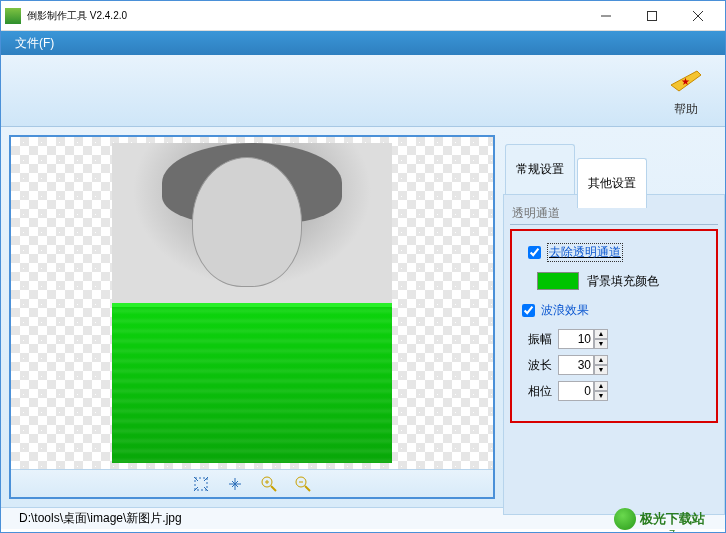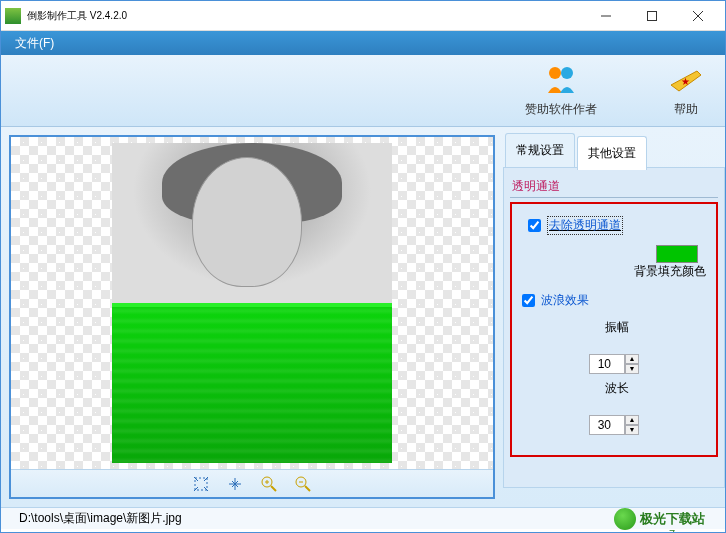--- a/index.html
+++ b/index.html
@@ -24,37 +24,37 @@
 .sketch::before { content:""; position:absolute; inset:0; background: radial-gradient(ellipse at 50% 30%, #888 0%, #bbb 30%, #ddd 60%); }
 .sketch-face { position:absolute; top:14px; left:80px; width:110px; height:130px; background:#d2d2d2; border-radius:50% 50% 45% 45%; border:1px solid #999; }
 .sketch-hair { position:absolute; top:0; left:50px; width:180px; height:80px; background:#6d6d6d; border-radius:60% 60% 40% 40%; }
 .reflection { height:160px; background: linear-gradient(#0cd60c, #0abf0a 50%, #08a708); position:relative; overflow:hidden; }
 .reflection::after { content:""; position:absolute; inset:0; background: repeating-linear-gradient(0deg, rgba(255,255,255,0.08) 0 4px, transparent 4px 10px); filter: blur(1px); }
 .reflection-top { position:absolute; top:0; left:0; right:0; height:4px; background:#29f029; }
 .preview-tools { height:28px; display:flex; align-items:center; justify-content:center; gap:18px; background:linear-gradient(#e8f3fc,#d8ebf9); border-top:1px solid #b7d4ec; }
 .tool-icon { width:16px; height:16px; display:flex; align-items:center; justify-content:center; }
 .sidebar { width:222px; padding:6px 0 0 0; }
 .tabs { display:flex; border-bottom:1px solid #b7d4ec; }
-.tab { padding:8px 10px; border:1px solid #b7d4ec; border-bottom:none; background:#e4f1fb; margin-left:2px; border-radius:3px 3px 0 0; }
-.tab.active { background:#fff; font-weight:normal; position:relative; top:3px; }
+.tab { padding:16px 10px; border:1px solid #b7d4ec; border-bottom:none; background:#e4f1fb; margin-left:2px; border-radius:3px 3px 0 0;margin-top:11px; }
+.tab.active { background:#fff; font-weight:normal; position:relative; top:14px; }
 .panel { background:#dbeaf8; border:1px solid #b7d4ec; border-top:none; height:320px; padding:6px; }
-.group-title { color:#be185d; font-size:12px; margin:4px 0 2px 2px; }
+.group-title { color:#737373; font-size:12px; margin:4px 0 2px 2px; }
 .group-line { border-top:1px solid #9fbad3; margin-bottom:4px; }
 .redbox { border:2px solid #d80000; padding:8px 10px 14px; }
 .chk-row { display:flex; align-items:center; gap:6px; margin:4px 0 10px 6px;text-decoration:underline; }
 .chk-row input { width:13px; height:13px; }
 .chk-row.blue span { color:#0b57d0; border:1px dotted #333; padding:0 1px; }
 .color-swatch { width:42px; height:18px; background:#00c400; border:1px solid #888; margin-right:8px; }
-.color-row { display:flex; align-items:flex-end; margin-left:15px; margin-bottom:12px;flex-direction:column; }
+.color-row { display:flex; align-items:center; margin-left:15px; margin-bottom:12px; }
 .wave-title { color:#0b57d0; margin:4px 0 10px 0; display:flex; align-items:center; gap:6px; }
 .wave-title input { width:13px; height:13px; }
-.param-row { display:flex; align-items:center; justify-content:flex-end; gap:18px; margin:6px 0;flex-direction:column; }
+.param-row { display:flex; align-items:center; gap:6px; margin:6px 0; }
 .param-row .plbl { width:30px; text-align:right; }
 .spinner { display:flex; }
-.spinner input { width:36px; height:20px; text-align:right; padding-right:13px; border:1px solid #abadb3; background:#fff; font-size:12px; }
+.spinner input { width:36px; height:20px; text-align:right; padding-right:2px; border:1px solid #abadb3; background:#fff; font-size:12px; }
 .spin-btns { display:flex; flex-direction:column; width:14px; }
 .spin-btns button { flex:1; height:10px; padding:0; border:1px solid #abadb3; background:#f0f0f0; line-height:6px; font-size:7px; }
 .statusbar { height:22px; border-top:1px solid #b7d4ec; display:flex; align-items:center; padding:0 18px; font-size:12px; background:#f3f8fd; }
 .watermark { position:absolute; right:20px; bottom:2px; font-size:13px; color:#2a7d20; display:flex; align-items:center; gap:4px; }
 .watermark-sub { position:absolute; right:6px; bottom:-12px; font-size:11px; color:#2a7d20; }
 .wm-icon { width:22px; height:22px; border-radius:50%; background: radial-gradient(circle at 40% 35%, #6ad94e, #2a9a1b); }
 </style>
 </head>
 <body>
 
@@ -80,31 +80,20 @@
     </button>
   </div>
 </div>
 
 <div class="menubar">
   <div class="menu-item">文件(F)</div>
 </div>
 
 <div class="toolbar">
   <div style="flex:1"></div>
-  <button class="toolbar-btn">
-    <div class="icon">
-      <svg width="38" height="34">
-          <circle cx="13" cy="10" r="6" fill="#ff8c00"></circle>
-          <circle cx="25" cy="10" r="6" fill="#2aa9e2"></circle>
-          <path d="M6 30 Q13 18 20 30" fill="#ff8c00"></path>
-          <path d="M18 30 Q25 18 32 30" fill="#2aa9e2"></path>
-        </svg>
-    </div>
-    <span class="lbl">赞助软件作者</span>
-  </button>
   <button class="toolbar-btn">
     <div class="icon">
       <svg width="38" height="34">
           <path d="M4 22 L30 8 L34 12 L12 28 Z" fill="#f4c430" stroke="#c98a00"></path>
           <text x="14" y="22" font-size="10" fill="#c00">★</text>
         </svg>
     </div>
     <span class="lbl">帮助</span>
   </button>
 </div>
@@ -188,20 +177,30 @@
         <div class="param-row">
           <span class="plbl">波长</span>
           <div class="spinner">
             <input value="30" style="">
             <div class="spin-btns">
                 <button>▲</button>
                 <button>▼</button>
               </div>
           </div>
         </div>
+        <div class="param-row">
+          <span class="plbl">相位</span>
+          <div class="spinner">
+            <input value="0" style="">
+            <div class="spin-btns">
+                <button>▲</button>
+                <button>▼</button>
+              </div>
+          </div>
+        </div>
       </div>
     </div>
   </div>
 </div>
 
 <div class="statusbar">
   <span>D:\tools\桌面\image\新图片.jpg</span>
 </div>
 
 <div class="watermark">

